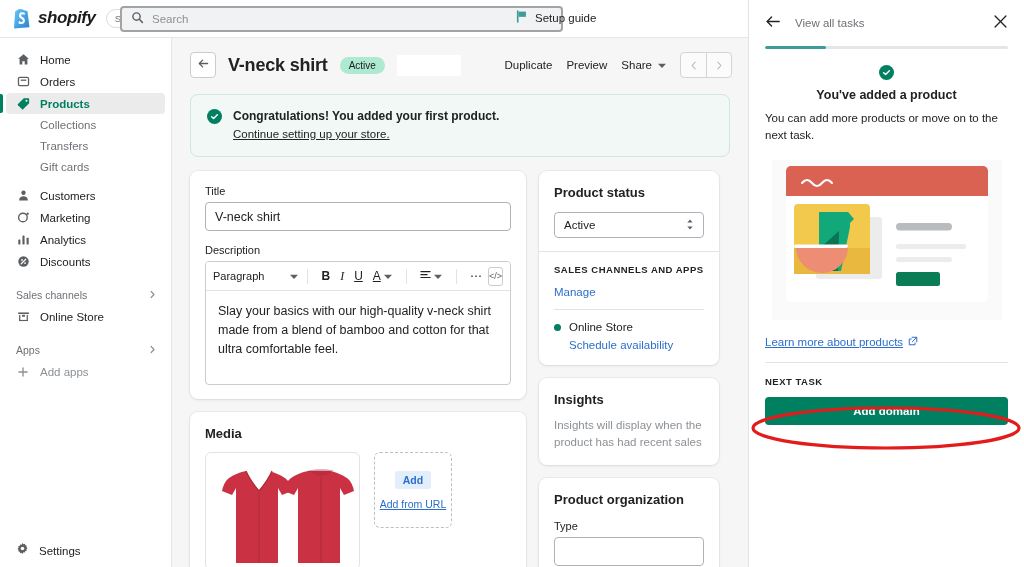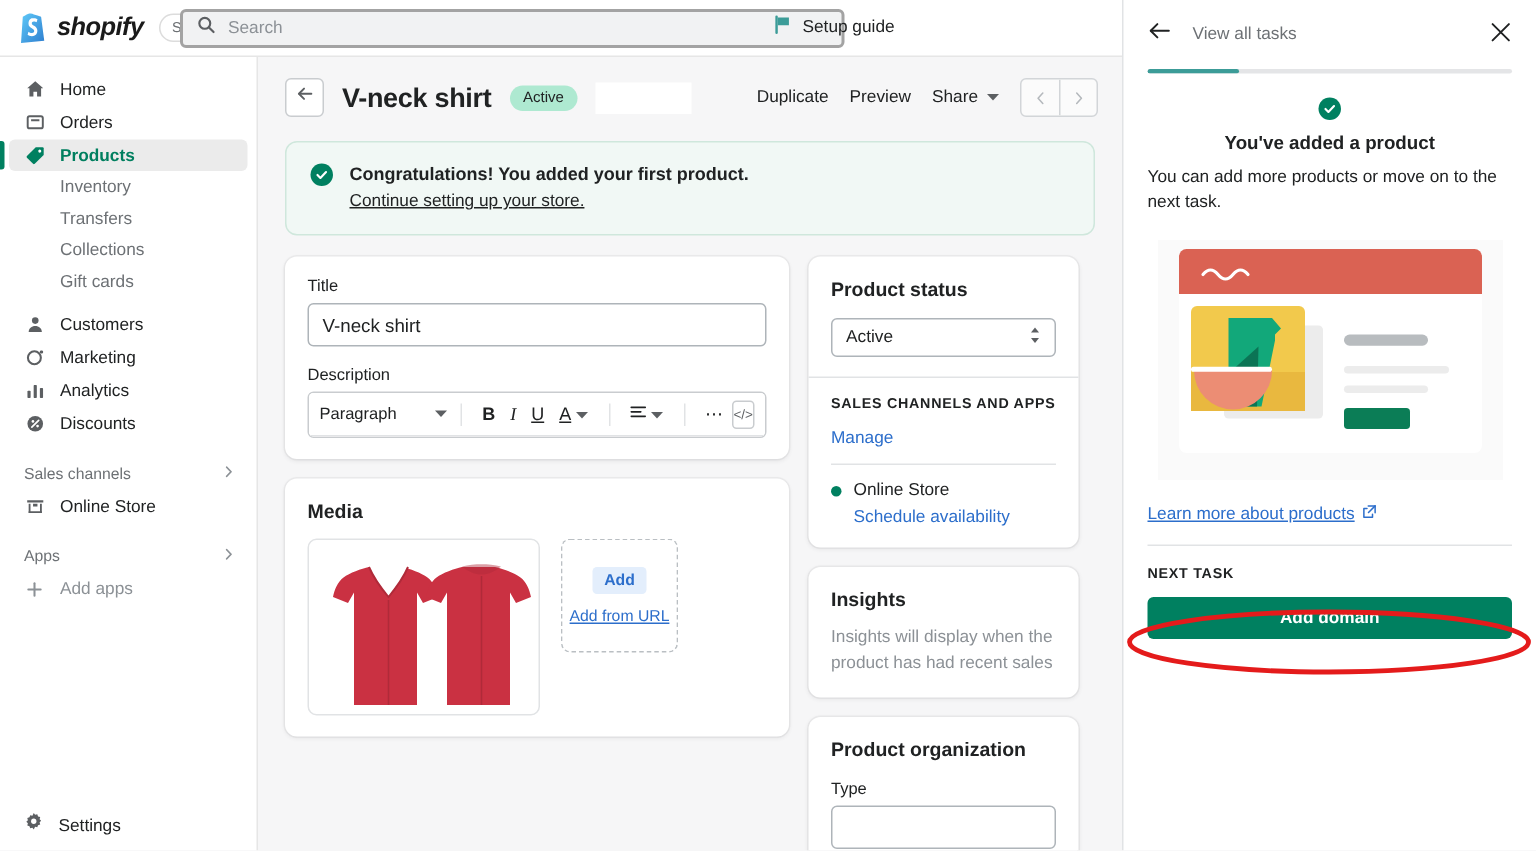--- a/index.html
+++ b/index.html
@@ -258,27 +258,24 @@
         <span class="ico">
           <svg width="13" height="13" viewBox="0 0 16 16" fill="#008060">
             <path d="M8.4 1.4 H14 a.9.9 0 0 1 .9.9 V7.8 L7.6 15 a1 1 0 0 1-1.4 0 L1.2 10 a1 1 0 0 1 0-1.4 z"></path>
             <circle cx="11.7" cy="4.6" r="1.25" fill="#fff"></circle>
           </svg>
         </span>
         <span>Products</span>
       </div>
 
       <div class="nav-sub">
-        <span>Inventory</span>
+        <span>Collections</span>
       </div>
       <div class="nav-sub">
         <span>Transfers</span>
-      </div>
-      <div class="nav-sub">
-        <span>Collections</span>
       </div>
       <div class="nav-sub">
         <span>Gift cards</span>
       </div>
 
       <div class="nav-item" style="margin-top:8px">
         <span class="ico">
           <svg width="13" height="13" viewBox="0 0 16 16" fill="#5c5f62">
             <circle cx="8" cy="4.6" r="2.7"></circle>
               <path d="M2.6 14 c0-3.1 2.4-5 5.4-5 s5.4 1.9 5.4 5z"></path>
@@ -471,20 +468,21 @@
                 <span>
                   <svg width="8" height="6" viewBox="0 0 10 7" fill="#5c5f62">
                       <path d="M0 0.6 5 6 10 0.6z"></path>
                     </svg>
                 </span>
               </div>
               <div class="edivider"></div>
               <div class="ebtn" style="letter-spacing:1px">⋯</div>
               <div class="ecode">&lt;/&gt;</div>
             </div>
+            <div class="ebody">Slay your basics with our high-quality v-neck shirt made from a blend of bamboo and cotton for that ultra comfortable feel.</div>
           </div>
         </div>
 
         <div class="card">
           <div class="card-title">Media</div>
           <div class="media-row">
             <div class="media-thumb">
               <svg width="150" height="112" viewBox="0 0 150 112">
                 <g fill="#ca3142">
                   <path d="M38 14 c-5 1-13 4-17 7 -4 3-6 8-7 13 l10 4 4-7 0 75 h42 V31 l4 7 10-4 c-1-5-3-10-7-13 -4-3-12-6-17-7 z"></path>

